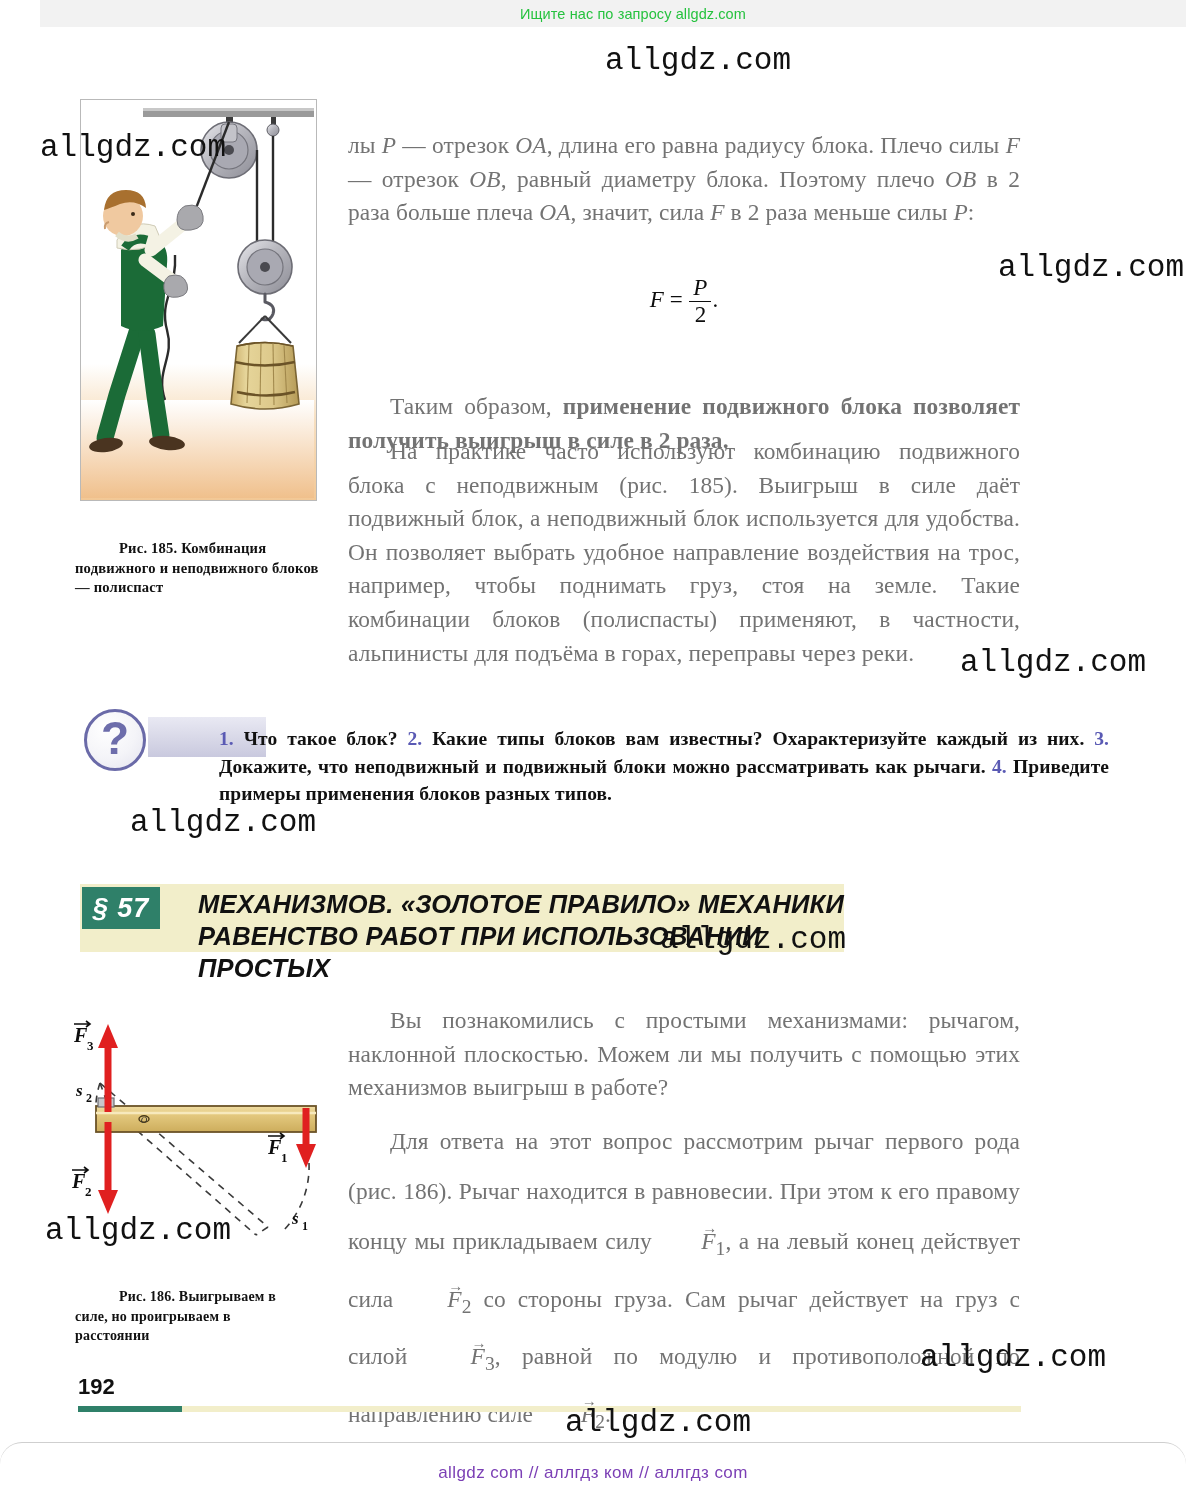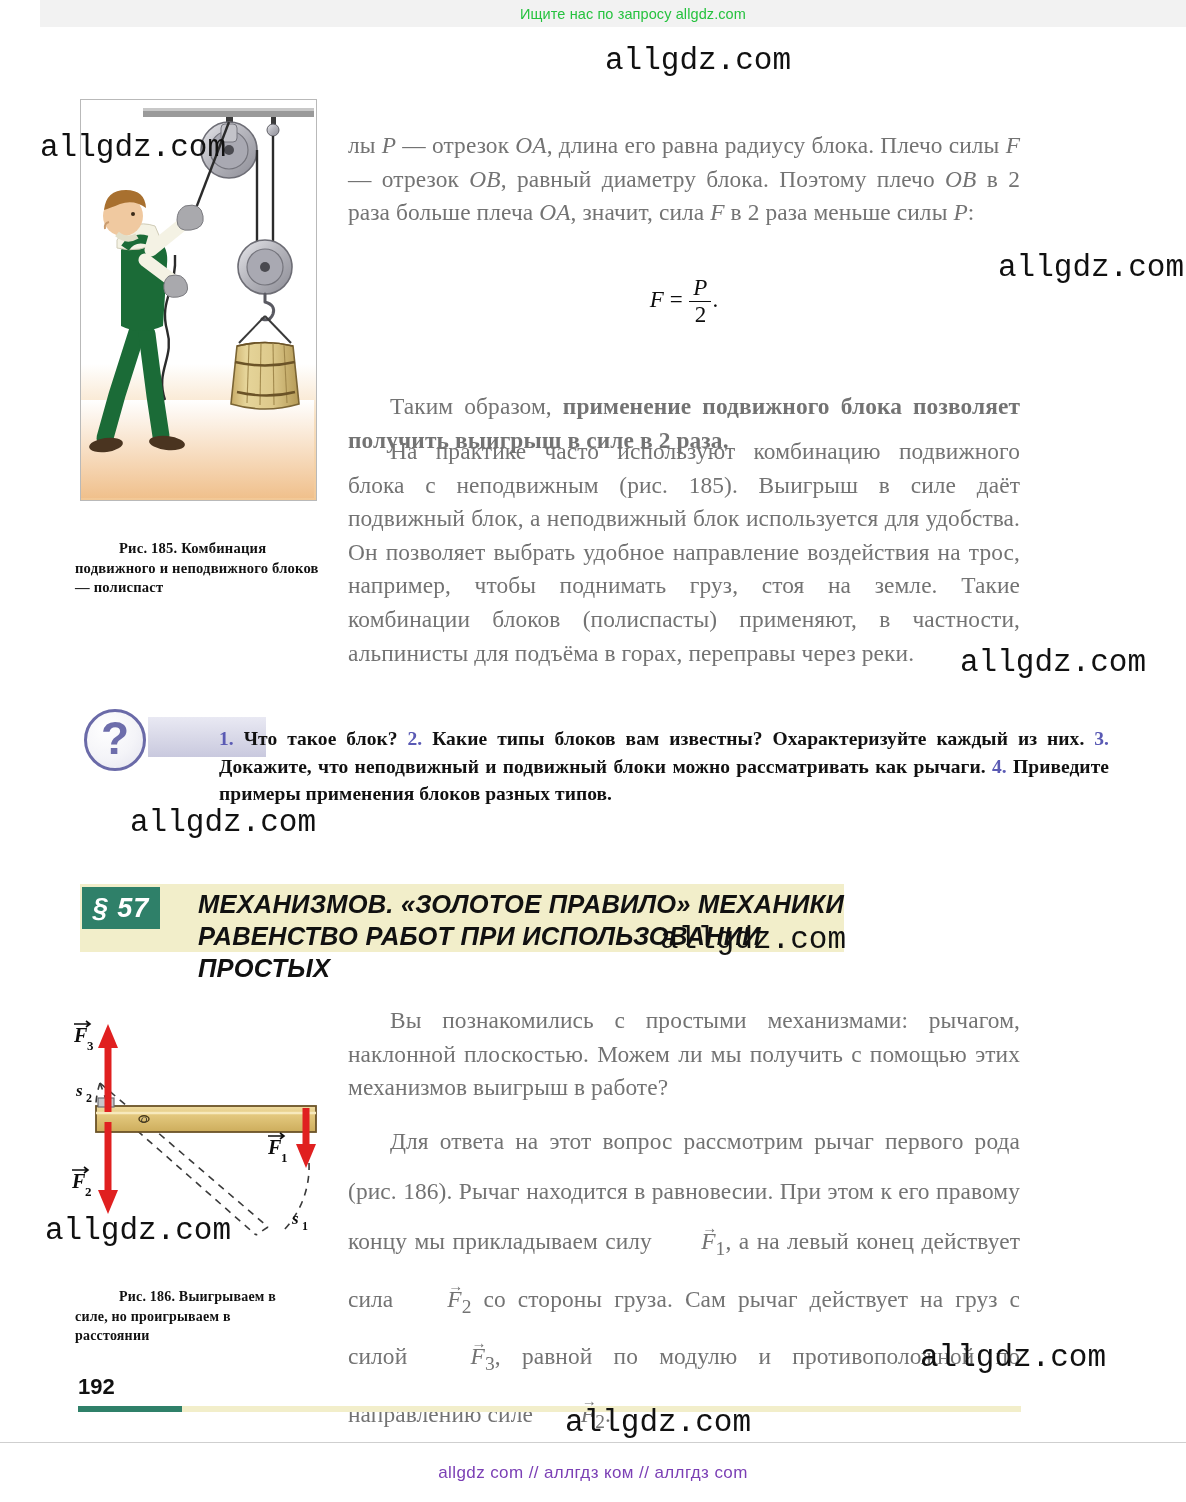--- a/index.html
+++ b/index.html
@@ -238,20 +238,21 @@
   #bottom-bar {
     position: absolute;
     left: 0; top: 1442px;
     width: 1186px;
     height: 60px;
     background: #ffffff;
     border-top: 1px solid #cfcfcf;
     display: flex;
     align-items: center;
     justify-content: center;
+    border-radius: 22px;
   }
   #bottom-bar .bb-text {
     font-family: "Liberation Sans", sans-serif;
     font-size: 17px;
     color: #7b3fb5;
     letter-spacing: .4px;
   }
 </style>
 </head>
 <body>

